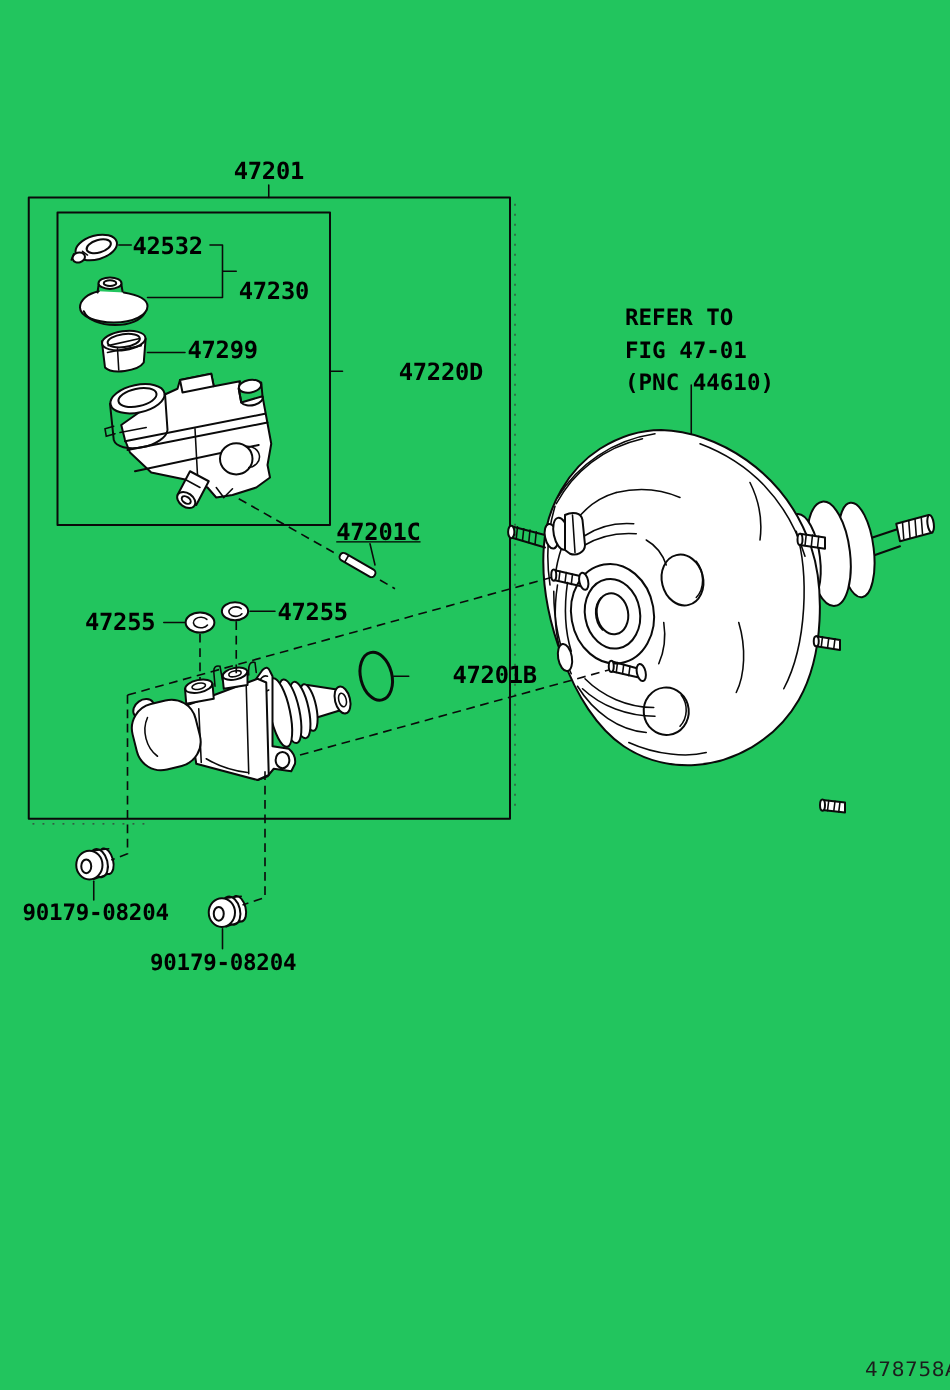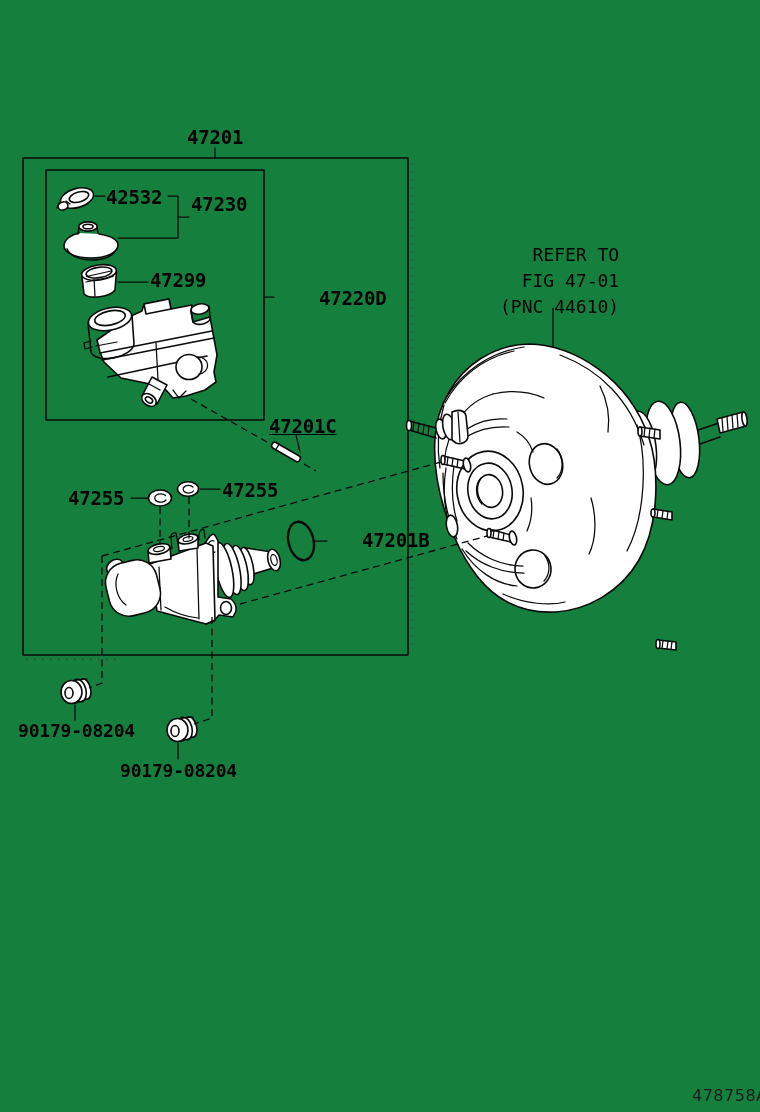--- a/index.html
+++ b/index.html
@@ -1,28 +1,28 @@
 <!DOCTYPE html>
 <html><head>
 <meta charset="utf-8">
 <style>
   html,body{margin:0;padding:0;background:#ffffff;}
-  #page{position:relative;width:760px;height:1112px;background:#15803d;overflow:hidden;
+  #page{position:relative;width:760px;height:1112px;background:#22c55e;overflow:hidden;
         font-family:"DejaVu Sans Mono","Liberation Mono",monospace;}
   svg{position:absolute;left:0;top:0;}
   .ln{fill:none;stroke:#0a0a0a;stroke-width:1.6;stroke-linecap:round;stroke-linejoin:round;}
   .fw{fill:#ffffff;stroke:#0a0a0a;stroke-width:1.6;stroke-linecap:round;stroke-linejoin:round;}
   .thin{fill:none;stroke:#0a0a0a;stroke-width:1.25;stroke-linecap:round;}
   .dash{fill:none;stroke:#0a0a0a;stroke-width:1.3;stroke-dasharray:7 4.5;stroke-linecap:butt;}
   .dot{fill:none;stroke:#3a3a3a;stroke-width:1;stroke-dasharray:1.5 6.5;}
   .oring{fill:none;stroke:#0a0a0a;stroke-width:2.4;}
   .callout{position:absolute;color:#000;font-weight:bold;font-size:19px;letter-spacing:-0.2px;
            white-space:nowrap;line-height:1;}
   .callout.small{font-size:18px;}
-  .note{position:absolute;color:#000;font-weight:normal;font-size:18px;line-height:26px;white-space:nowrap;text-align:right;}
+  .note{position:absolute;color:#000;font-weight:bold;font-size:18px;line-height:26px;white-space:nowrap;}
   .figcode{position:absolute;color:#1c1c1c;font-family:"DejaVu Sans","Liberation Sans",sans-serif;
            font-size:16px;letter-spacing:0.5px;white-space:nowrap;}
 </style>
 </head>
 <body>
 
 <div id="page">
 
   <svg width="760" height="1112" viewBox="0 0 760 1112">
 
@@ -262,21 +262,21 @@
       <path d="M 240,604 L 487,536" class="dash"></path>
       <path d="M 102,556 L 102,683 L 89,688" class="dash"></path>
       <path d="M 212,617 L 212,718 L 194,724" class="dash"></path>
       <path d="M 160,507 L 160,544" class="dash"></path>
       <path d="M 189,497 L 189,539" class="dash"></path>
     </g>
   </svg>
 
   <div class="callout" style="left:187px;top:128px;">47201</div>
   <div class="callout" style="left:106px;top:188px;">42532</div>
-  <div class="callout" style="left:191px;top:195px;">47230</div>
+  <div class="callout" style="left:191px;top:224px;">47230</div>
   <div class="callout" style="left:150px;top:271px;">47299</div>
   <div class="callout" style="left:275px;top:289px;margin-left:44px;">47220D</div>
   <div class="callout" style="left:269px;top:417px;text-decoration:underline;">47201C</div>
   <div class="callout" style="left:68px;top:489px;">47255</div>
   <div class="callout" style="left:222px;top:481px;">47255</div>
   <div class="callout" style="left:330px;top:531px;margin-left:32px;">47201B</div>
   <div class="callout small" style="left:18px;top:722px;">90179-08204</div>
   <div class="callout small" style="left:120px;top:762px;">90179-08204</div>
 
   <div class="note" style="left:500px;top:242px;">

